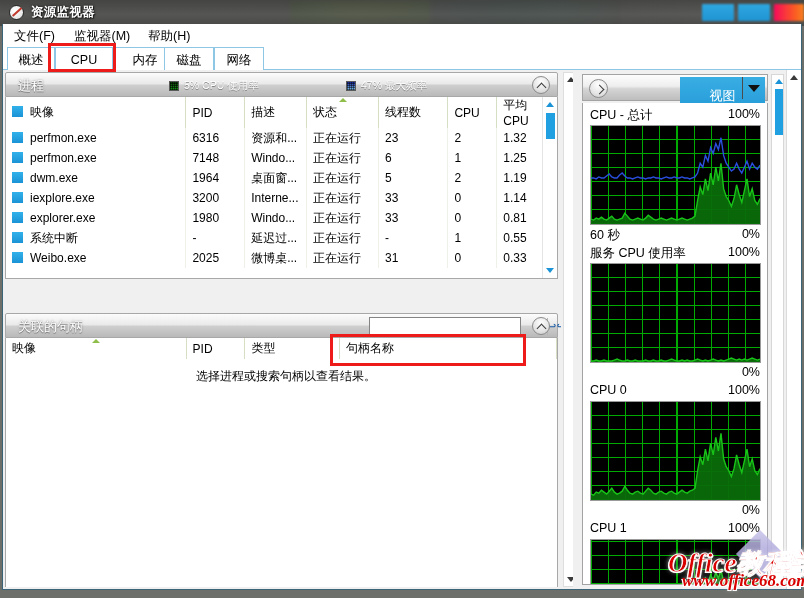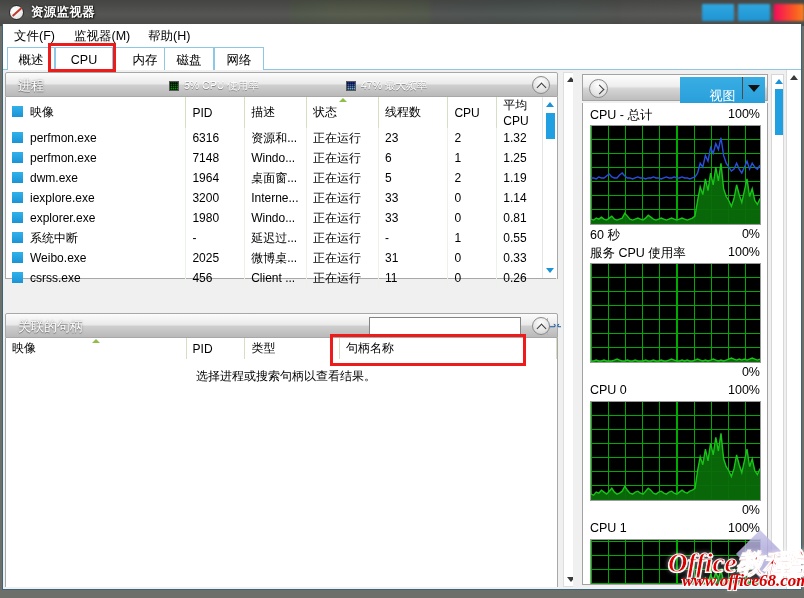--- a/index.html
+++ b/index.html
@@ -490,29 +490,20 @@
                   </tr>
                   <tr>
                     <td class=""><span class="pbox"></span><span>Weibo.exe</span></td>
                     <td class="">2025</td>
                     <td class="">微博桌...</td>
                     <td class="">正在运行</td>
                     <td class="num">31</td>
                     <td class="num">0</td>
                     <td class="num">0.33</td>
                   </tr>
-                  <tr>
-                    <td class=""><span class="pbox"></span><span>csrss.exe</span></td>
-                    <td class="">456</td>
-                    <td class="">Client ...</td>
-                    <td class="">正在运行</td>
-                    <td class="num">11</td>
-                    <td class="num">0</td>
-                    <td class="num">0.26</td>
-                  </tr>
                 </tbody>
             </table>
             <div class="vscroll">
               <div class="vs-arrow vs-up"></div>
               <div class="vs-thumb"></div>
               <div class="vs-arrow vs-dn"></div>
             </div>
           </div>
         </div>
 

